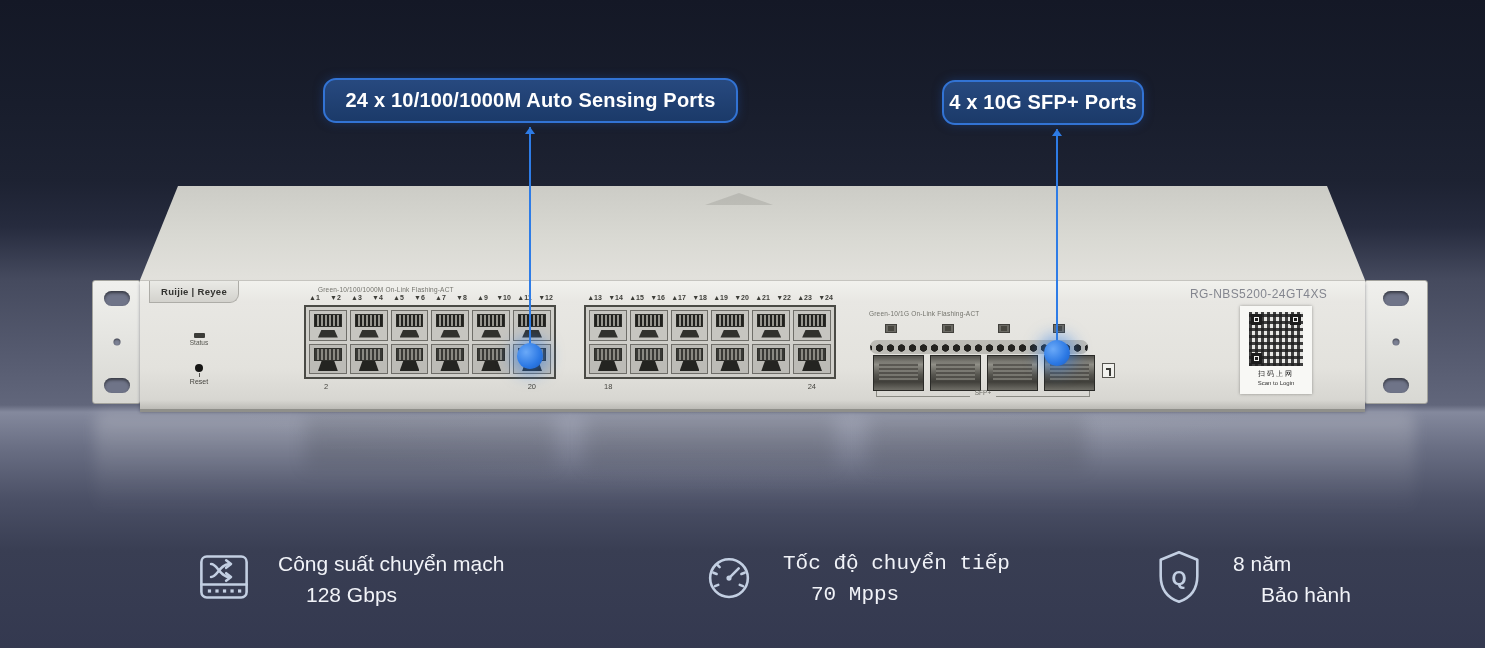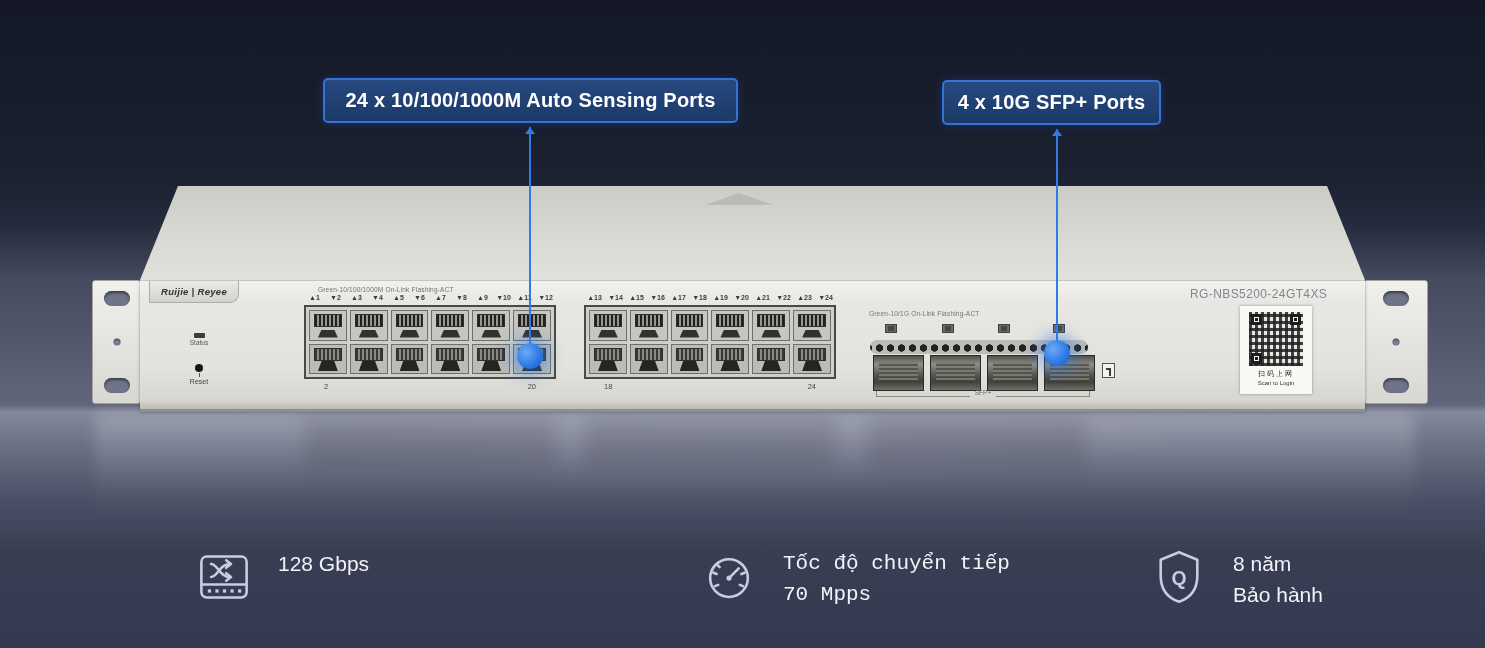--- a/index.html
+++ b/index.html
@@ -14,26 +14,26 @@
         #84899d 63.6%, #6a6f84 69%, #4b5066 77%, #393e53 85%, #343950 100%);
   }
   
   .reflection{position:absolute; left:95px; top:412px; width:1320px; height:112px;
     background:linear-gradient(180deg, rgba(222,223,226,.45), rgba(205,206,210,.12) 60%, rgba(205,206,210,0) 92%);
     filter:blur(7px); opacity:.6; border-radius:10px;}
   .refl-smudge{position:absolute; top:416px; height:52px; background:#23252c; opacity:.14; filter:blur(9px);}
   
   .callout{position:absolute; z-index:6; box-sizing:border-box;
     background:linear-gradient(180deg,#27497f,#1b3a69);
-    border:2px solid #3273d4; border-radius:5px; color:#ffffff;
+    border:2px solid #3273d4; border-radius:13px; color:#ffffff;
     font-weight:bold; font-size:20px; letter-spacing:.2px;
     display:flex; align-items:center; justify-content:center;
     box-shadow:0 0 10px rgba(30,70,140,.5);}
   .c1{left:323px; top:78px; width:415px; height:45px;}
-  .c2{left:942px; top:80px; width:219px; height:45px;text-align:right;}
+  .c2{left:942px; top:80px; width:202px; height:45px;text-align:right;}
   .conn{position:absolute; width:2px; background:#2e7ce6; z-index:5;}
   .conn::before{content:""; position:absolute; top:0; left:-4px;
     border-left:5px solid transparent; border-right:5px solid transparent;
     border-bottom:7px solid #2e7ce6;}
   .conn1{left:529px; top:127px; height:228px;}
   .conn2{left:1056px; top:129px; height:222px;}
   .pdot{position:absolute; width:26px; height:26px; border-radius:50%; z-index:5;
     background:radial-gradient(circle at 35% 35%, #6aa9f8, #2b78e4 60%, #1c5cbe);
     box-shadow:0 0 16px 5px rgba(46,124,230,.55);}
   .pdot1{left:517px; top:343px;}
@@ -55,21 +55,21 @@
     clip-path:polygon(50% 0,100% 100%,0 100%);
     background:rgba(105,105,100,.20);}
   .front{position:absolute; left:140px; top:280px; width:1225px; height:128px; z-index:3;
     background:linear-gradient(180deg,#f1f1ed 0%,#e8e7e3 16%,#e3e2dd 68%,#d7d6d1 93%,#bcbbb6 100%);
     border-top:1px solid #c5c4bf; box-shadow:0 3px 3px rgba(35,40,55,.45);}
   .front::after{content:""; position:absolute; left:0; right:0; bottom:-3px; height:3px; background:#8f8f8a;}
   
   .logo-tab{position:absolute; left:9px; top:0; width:88px; height:21px;
     background:linear-gradient(180deg,#eaeae6,#d3d2cd); border:1px solid #adaca7; border-top:none;
     border-radius:0 0 9px 0; display:flex; align-items:center; justify-content:center;
-    font-size:9.5px; font-weight:bold; font-style:italic; color:#333330; letter-spacing:.3px;}
+    font-size:9.5px; font-weight:bold; color:#333330; letter-spacing:.3px;}
   .status{position:absolute; left:42px; top:52px; width:34px; text-align:center;}
   .status .led{width:11px; height:5px; background:#3c3c38; margin:0 auto 1px; border-radius:1px;}
   .status .lbl{font-size:6.5px; color:#55554f;}
   .reset{position:absolute; left:42px; top:83px; width:34px; text-align:center;}
   .reset .hole{width:8px; height:8px; border-radius:50%; background:#161614; margin:0 auto;}
   .reset .tick{width:1px; height:4px; background:#55544f; margin:1px auto;}
   .reset .lbl{font-size:7px; color:#45443f;}
   .legend{position:absolute; font-size:6.5px; color:#73736c; letter-spacing:.2px; white-space:nowrap;}
   .legend.copper{left:178px; top:5px;}
   .legend.fiber{left:729px; top:29px;}
@@ -124,21 +124,21 @@
   .qr-code .f{position:absolute; width:11px; height:11px; border:3px solid #1d1d1d; background:#f2f2ef; box-sizing:border-box;}
   .qr-code .f::before{content:""; position:absolute; inset:1px; background:#1d1d1d;}
   .qr-code .f.tl{left:2px; top:2px;} .qr-code .f.tr{right:2px; top:2px;} .qr-code .f.bl{left:2px; bottom:2px;}
   .qr-cn{font-size:7px; color:#1f1f1f; letter-spacing:2px; margin-top:3px;}
   .qr-en{font-size:6px; color:#333333; margin-top:1px;}
   
   .feature{position:absolute; top:548px; display:flex; align-items:flex-start; z-index:4;}
   .f1{left:198px;} .f2{left:703px;font-family:Liberation Mono, monospace;} .f3{left:1153px;}
   .f-icon{width:52px; height:56px; margin-top:1px; flex:none;}
   .f-text{margin-left:28px; color:#f1f3f8; font-size:21px; line-height:31px; white-space:nowrap;}
-  .f-text .val{display:block;}
+  .f-text .val{display:block;margin-left:28px;}
 </style>
 </head>
 <body>
 
 <div class="stage">
 
   <div class="reflection"></div>
   <div class="refl-smudge" style="left:305px; width:250px;"></div>
   <div class="refl-smudge" style="left:585px; width:250px;"></div>
   <div class="refl-smudge" style="left:868px; width:218px;"></div>
@@ -284,20 +284,21 @@
       <rect x="16" y="37.5" width="3" height="3" fill="#c3cfe2" stroke="none"></rect>
       <rect x="23" y="37.5" width="3" height="3" fill="#c3cfe2" stroke="none"></rect>
       <rect x="30" y="37.5" width="3" height="3" fill="#c3cfe2" stroke="none"></rect>
       <rect x="37" y="37.5" width="3" height="3" fill="#c3cfe2" stroke="none"></rect>
       <path d="M12 26 C18 26 20 14 29 14"></path>
       <path d="M26 10.5 l4.5 3.5 -4.5 3.5"></path>
       <path d="M12 14 C18 14 20 26 29 26"></path>
       <path d="M26 22.5 l4.5 3.5 -4.5 3.5"></path>
     </svg>
     <div class="f-text">
+      <span class="title">Công suất chuyển mạch</span>
       <span class="val">128 Gbps</span>
     </div>
   </div>
 
   <div class="feature f2">
     <svg class="f-icon" viewBox="0 0 48 52" fill="none" stroke="#c3cfe2" stroke-width="2.4" stroke-linecap="round" stroke-linejoin="round">
       <circle cx="24" cy="27" r="17.5"></circle>
       <path d="M9.5 22 l3 1.2"></path>
       <path d="M13 14.5 l2.3 2.3"></path>
       <path d="M38.5 22 l-3 1.2"></path>

